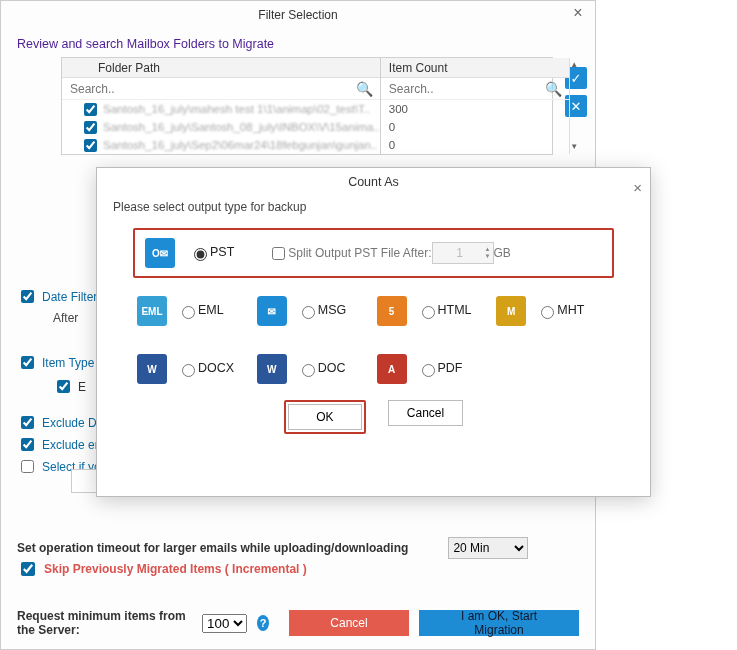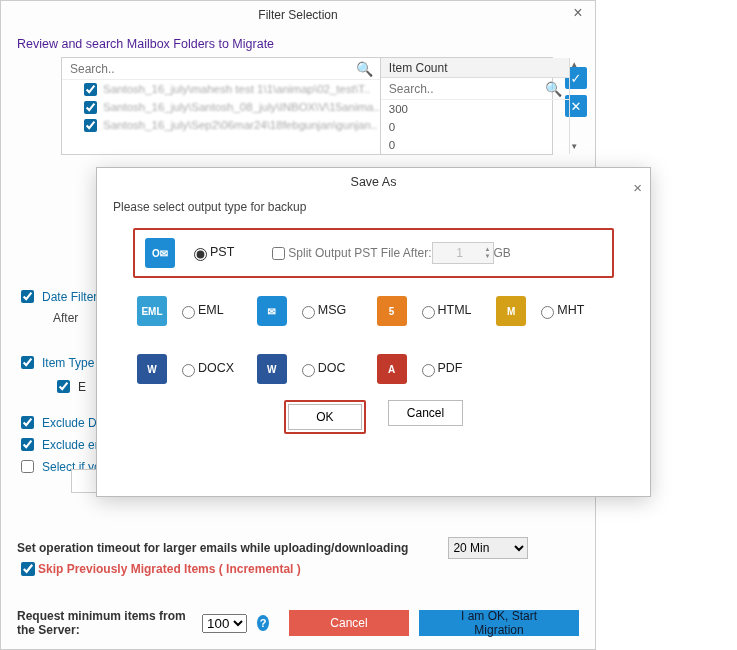--- a/index.html
+++ b/index.html
@@ -20,21 +20,21 @@
   .trow { height:18px; line-height:18px; display:flex; align-items:center; padding-left:18px; font-size:11.5px; color:#777; white-space:nowrap; overflow:hidden; text-overflow:ellipsis;}
   .trow input[type=checkbox]{ margin-right:6px; accent-color:#0a6aa2;}
   .blur { filter: blur(1.2px); color:#aaa; }
   .col.right .trow{ padding-left:8px; color:#555;}
   .scroll-stub { width:16px; background:#efefef; border-left:1px solid #ddd; position:relative;}
   .scroll-stub .up, .scroll-stub .dn { position:absolute; left:0; width:100%; text-align:center; font-size:8px; color:#666; line-height:14px;}
   .scroll-stub .up{ top:0;} .scroll-stub .dn{ bottom:0;}
   .side-icons { position:absolute; right:8px; top:66px; display:flex; flex-direction:column; gap:6px;}
   .side-icons .sq { width:22px; height:22px; background:#1e8cd4; color:#fff; display:flex; align-items:center; justify-content:center; font-size:13px; border-radius:2px;}
   .opts { padding:6px 16px 0 16px; }
-  .cbrow { display:flex; align-items:center; margin:8px 0; color:#0a6aa2; font-size:12px;}
+  .cbrow { display:flex; align-items:center; gap:6px; margin:8px 0; color:#0a6aa2; font-size:12px;}
   .cbrow input[type=checkbox]{ accent-color:#0a6aa2; width:14px; height:14px;}
   .cbrow.skip { color:#d9534f; font-weight:600;}
   .line { margin-top:20px; padding:0 16px; display:flex; align-items:center; gap:10px; font-weight:600; font-size:12px;}
   .line select { width:80px; height:22px; border:1px solid #bbb; font-size:12px;}
   .helpdot { width:16px; height:16px; border-radius:50%; background:#1e8cd4; color:#fff; font-size:11px; display:inline-flex; align-items:center; justify-content:center; font-weight:bold;}
   .footer { position:absolute; bottom:12px; left:0; right:0; display:flex; align-items:center; padding:0 16px; gap:10px;}
   .footer .spacer{ flex:1;}
   .btn { height:26px; padding:0 18px; border:1px solid #bbb; background:#f0f0f0; font-size:12px; display:inline-flex; align-items:center; justify-content:center; min-width:80px;}
   .btn.red { background:#e35b4d; border-color:#e35b4d; color:#fff; min-width:120px;}
   .btn.blue{ background:#1e8cd4; border-color:#1e8cd4; color:#0f172a; min-width:160px;}
@@ -87,20 +87,21 @@
     <div class="sq">
         <span>✓</span>
       </div>
     <div class="sq">
         <span>✕</span>
       </div>
   </div>
 
   <div class="table-wrap">
     <div class="col left">
+      <div class="thead">Folder Path</div>
       <div class="srow">
         <input placeholder="Search.." style="">
         <span class="mag">🔍</span>
       </div>
       <div class="rows">
         <div class="trow">
             <input type="checkbox" checked="" style="">
             <span class="blur">Santosh_16_july\mahesh test 1\1\animap\02_test\T..</span>
           </div>
         <div class="trow">
@@ -153,21 +154,21 @@
       <span>Exclude em</span>
     </div>
   <div class="partial" style="top:456px;">
       <input type="checkbox" style="">
       <span>Select if yo</span>
     </div>
   <div class="slot-input"></div>
 
   <div class="modal">
     <div class="mtitle">
-      <span>Save As</span>
+      <span>Count As</span>
       <span class="mclose">×</span>
     </div>
     <div class="msub">Please select output type for backup</div>
 
     <div class="pstrow hl">
       <div class="fmt-icon ic-out">O✉</div>
       <label class="radio-lbl">
           <input type="radio" name="fmt" checked="" style="">
           <span>PST</span>
         </label>

